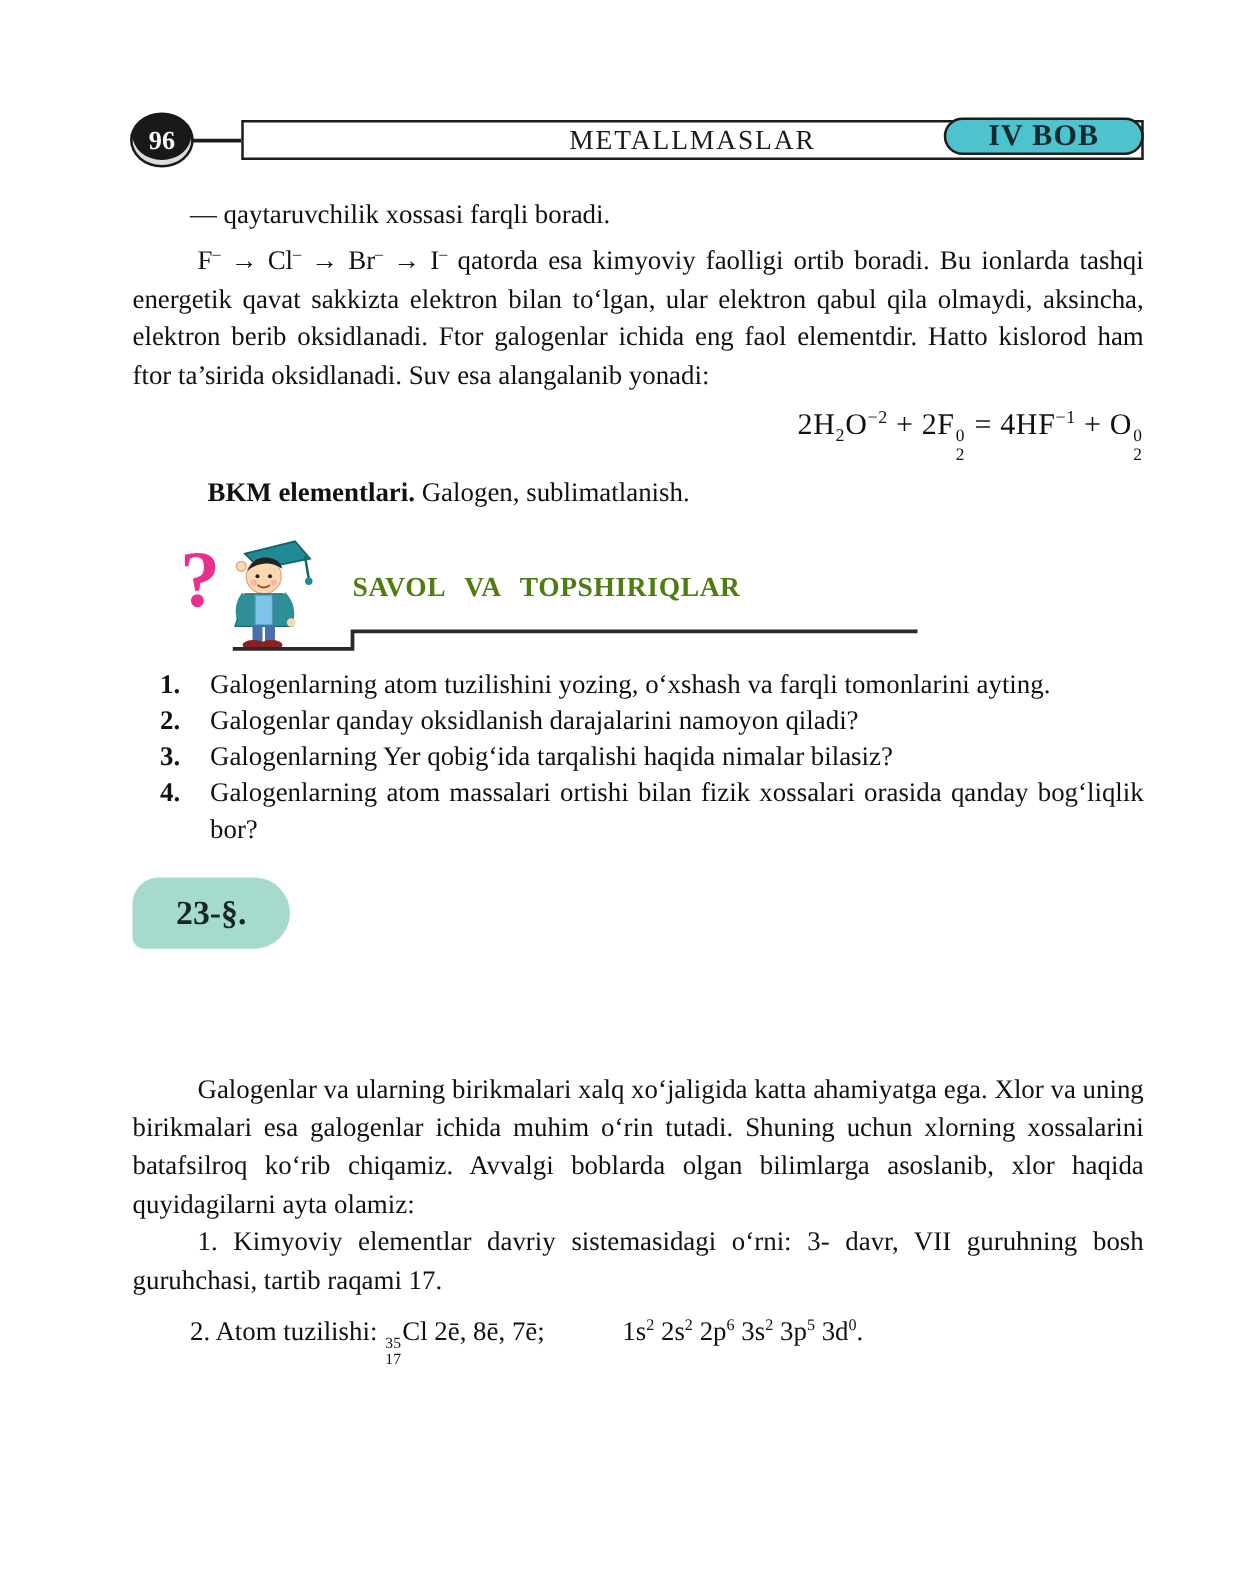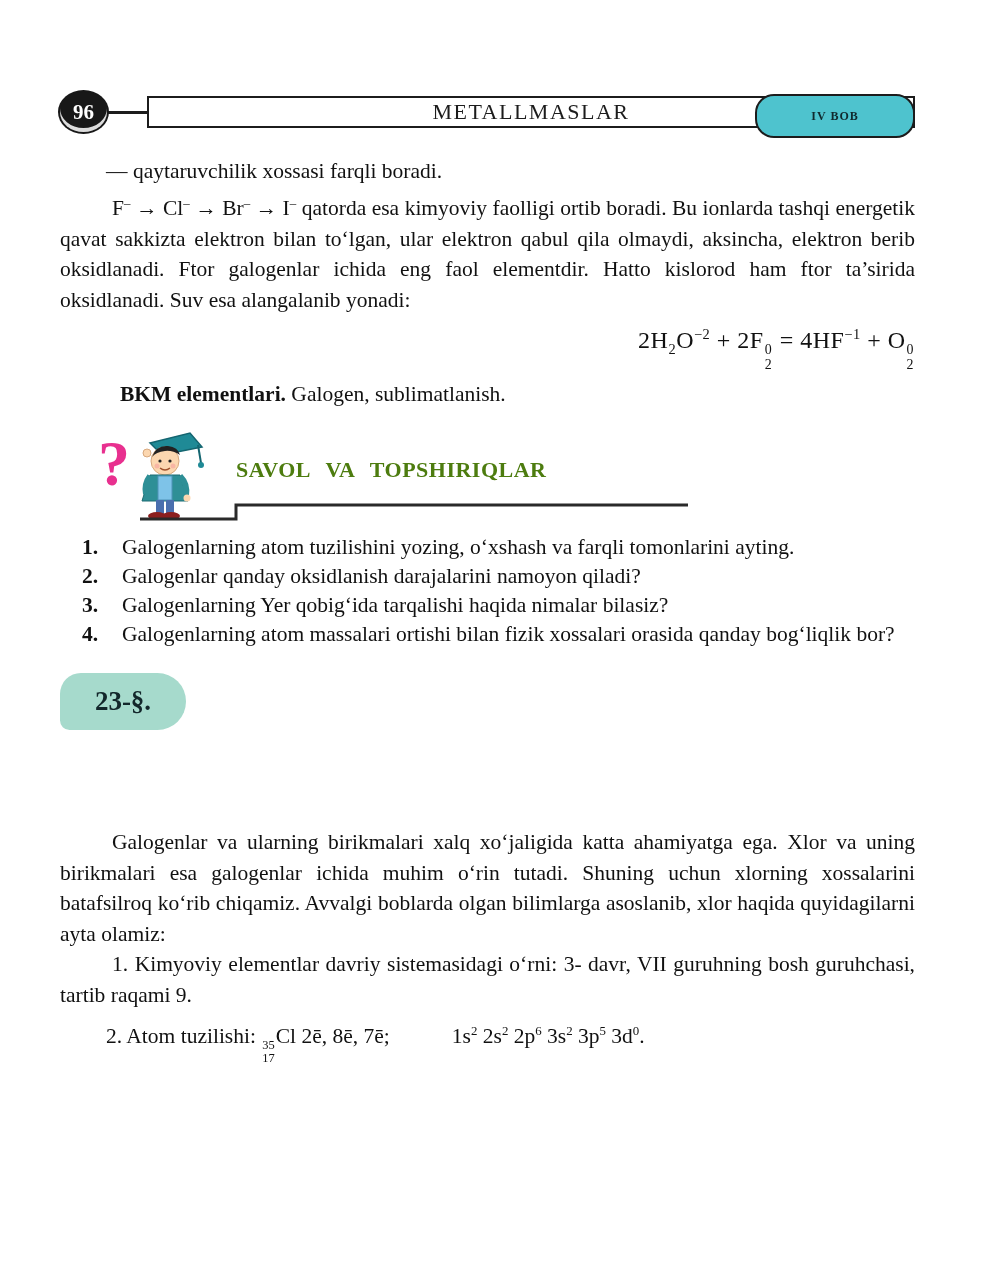--- a/index.html
+++ b/index.html
@@ -2,42 +2,42 @@
 <html><head>
 <meta charset="utf-8">
 <style>
   * { margin:0; padding:0; box-sizing:border-box; }
   html,body { background:#ffffff; }
   body {
     width:993px; height:1276px;
     font-family:"Liberation Serif","DejaVu Serif",serif;
     color:#111; overflow:hidden; position:relative;
   }
-  .page { width:993px; height:1276px; padding:95px 78px 0 60px; position:relative; }
+  .page { width:993px; height:1276px; padding:95px 78px 0 106px; position:relative; }
 
   
   .runhead { display:flex; align-items:center; height:34px; position:relative; }
   .pagenum {
     width:47px; height:40px; background:#181818; border-radius:50%;
     color:#fff; font-weight:bold; font-size:21px;
     display:flex; align-items:center; justify-content:center;
     box-shadow: inset 0 -4px 0 rgba(255,255,255,.85), 0 0 0 2px #181818;
     flex:0 0 auto; z-index:2;
   }
   .connector { width:40px; height:3px; background:#1c1c1c; flex:0 0 auto; }
   .runbar {
     flex:1; height:32px; border:2.5px solid #1c1c1c; background:#fff;
     display:flex; align-items:center; justify-content:center; position:relative;
   }
   .runtitle { font-size:22px; letter-spacing:1.5px; color:#1c1c1c; }
   .chapter-pill {
-    position:absolute; right:-2px; top:-4px; height:44px; width:160px;
+    position:absolute; right:-2px; top:-4px; height:30px; width:160px;
     background:#4ec3ce; border:2.5px solid #1c1c1c; border-radius:19px;
     display:flex; align-items:center; justify-content:center;
-    font-size:12px; font-weight:600; letter-spacing:1px; color:#102a2e;
+    font-size:24px; font-weight:600; letter-spacing:1px; color:#102a2e;
   }
 
   
   .dash-lines { margin-top:26px; padding-left:46px; font-size:21.5px; line-height:32px; }
   .para {
     margin-top:6px; font-size:21.5px; line-height:30.5px;
     text-align:justify; text-indent:52px;
   }
   sup { font-size:0.6em; vertical-align:super; line-height:0; }
   sub { font-size:0.6em; vertical-align:sub; line-height:0; }
@@ -169,21 +169,21 @@
       <div class="q-text">Galogenlarning atom massalari ortishi bilan fizik xossalari orasida qanday bog‘liqlik bor?</div>
     </div>
   </div>
 
   <div class="section-head">
     <div class="tab">23-§.</div>
   </div>
 
   <div class="body-para">Galogenlar va ularning birikmalari xalq xo‘jaligida katta ahamiyatga ega. Xlor va uning birikmalari esa galogenlar ichida muhim o‘rin tutadi. Shuning uchun xlorning xossalarini batafsilroq ko‘rib chiqamiz. Avvalgi boblarda olgan bilimlarga asoslanib, xlor haqida quyidagilarni ayta olamiz:</div>
 
-  <div class="point1">1. Kimyoviy elementlar davriy sistemasidagi o‘rni: 3- davr, VII guruhning bosh guruhchasi, tartib raqami 9.</div>
+  <div class="point1">1. Kimyoviy elementlar davriy sistemasidagi o‘rni: 3- davr, VII guruhning bosh guruhchasi, tartib raqami 17.</div>
 
   <div class="atomline">
     <span>2. Atom tuzilishi: <span class="ss">
           <span>35</span>
           <span>17</span>
         </span>Cl 2ē, 8ē, 7ē;</span>
     <span class="atom-gap"></span>
     <span>1s<sup>2</sup> 2s<sup>2</sup> 2p<sup>6</sup> 3s<sup>2</sup> 3p<sup>5</sup> 3d<sup>0</sup>.</span>
   </div>
 

